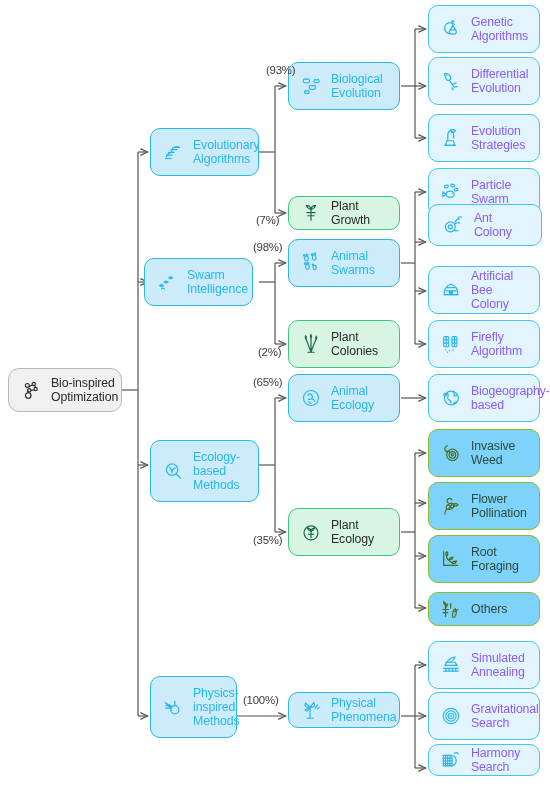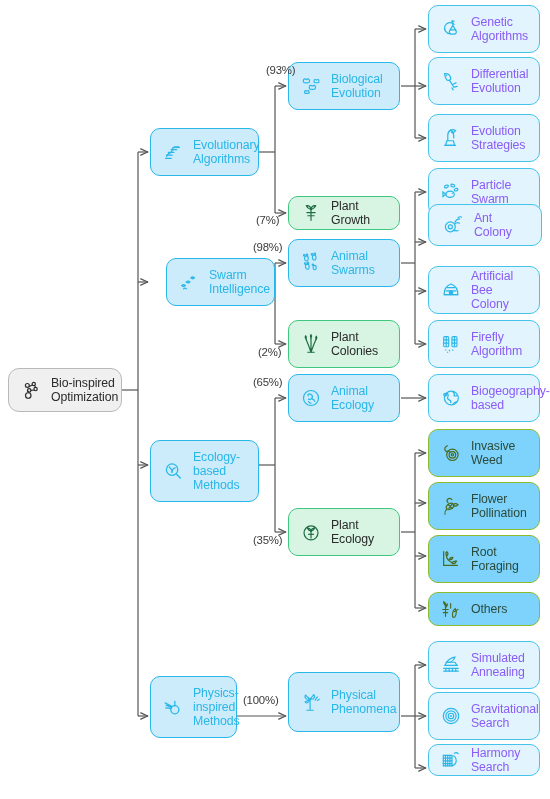--- a/index.html
+++ b/index.html
@@ -141,21 +141,21 @@
   <div class="node blue-strong" style="left:150px;top:128px;width:109px;height:48px;">
     <span class="ico">
       <svg width="22" height="22" viewBox="0 0 24 24" fill="none" stroke="#29b6e8" stroke-width="1.4" stroke-linecap="round">
         <path d="M5,17 C5,13 11,14 11,10 C11,6.5 15,6 18,6.5"></path>
         <path d="M4,19 L10,19 M5,15.5 L11,15.5 M7,12.5 L13,12.5 M10,9.5 L16,9.5 M13,7 L19,7"></path>
       </svg>
     </span>
     <span class="lbl">Evolutionary Algorithms</span>
   </div>
 
-  <div class="node blue-strong" style="left:166px;top:258px;width:109px;height:48px;">
+  <div class="node blue-strong" style="left:144px;top:258px;width:109px;height:48px;">
     <span class="ico">
       <svg width="22" height="22" viewBox="0 0 24 24" fill="none" stroke="#29b6e8" stroke-width="1.4" stroke-linecap="round">
         <path d="M4,16 q2,-2 4,0 M4,16 q2,2 4,0"></path>
         <path d="M9,12 q2,-2 4,0 M9,12 q2,2 4,0"></path>
         <path d="M14,7.5 q2,-2 4,0 M14,7.5 q2,2 4,0"></path>
         <path d="M6,19.5 q1.6,-1.5 3.2,0"></path>
       </svg>
     </span>
     <span class="lbl">Swarm Intelligence</span>
   </div>
@@ -264,21 +264,21 @@
         <path d="M12,11 q3,-0.8 3.8,-3 q-3,-0.5 -3.8,3 Z"></path>
         <path d="M8.8,14.5 L15.2,14.5"></path>
         <circle cx="8.4" cy="7" r="0.8" fill="#1f6b43" stroke="none"></circle>
         <circle cx="15.6" cy="6.6" r="0.8" fill="#1f6b43" stroke="none"></circle>
       </svg>
     </span>
     <span class="lbl">Plant Ecology</span>
   </div>
   <div class="pct" style="left:253px;top:534px;">(35%)</div>
 
-  <div class="node blue-strong" style="left:288px;top:672px;width:112px;height:60px;">
+  <div class="node blue-strong" style="left:288px;top:692px;width:112px;height:36px;">
     <span class="ico">
       <svg width="22" height="22" viewBox="0 0 24 24" fill="none" stroke="#29b6e8" stroke-width="1.3" stroke-linecap="round">
         <path d="M11,9 L6,4.5 q-1.6,2.6 1.4,4.2 Z"></path>
         <path d="M11,9 L15,4 q2.2,2 -0.6,4.6 Z"></path>
         <path d="M11,9 L5.6,12 q1.4,2.4 4,-0.4 Z"></path>
         <path d="M11,9 L11,21 M7.5,21 L14.5,21"></path>
         <path d="M16.5,10 L19,6.5 M19,10.5 L21,9"></path>
       </svg>
     </span>
     <span class="lbl">Physical Phenomena</span>

